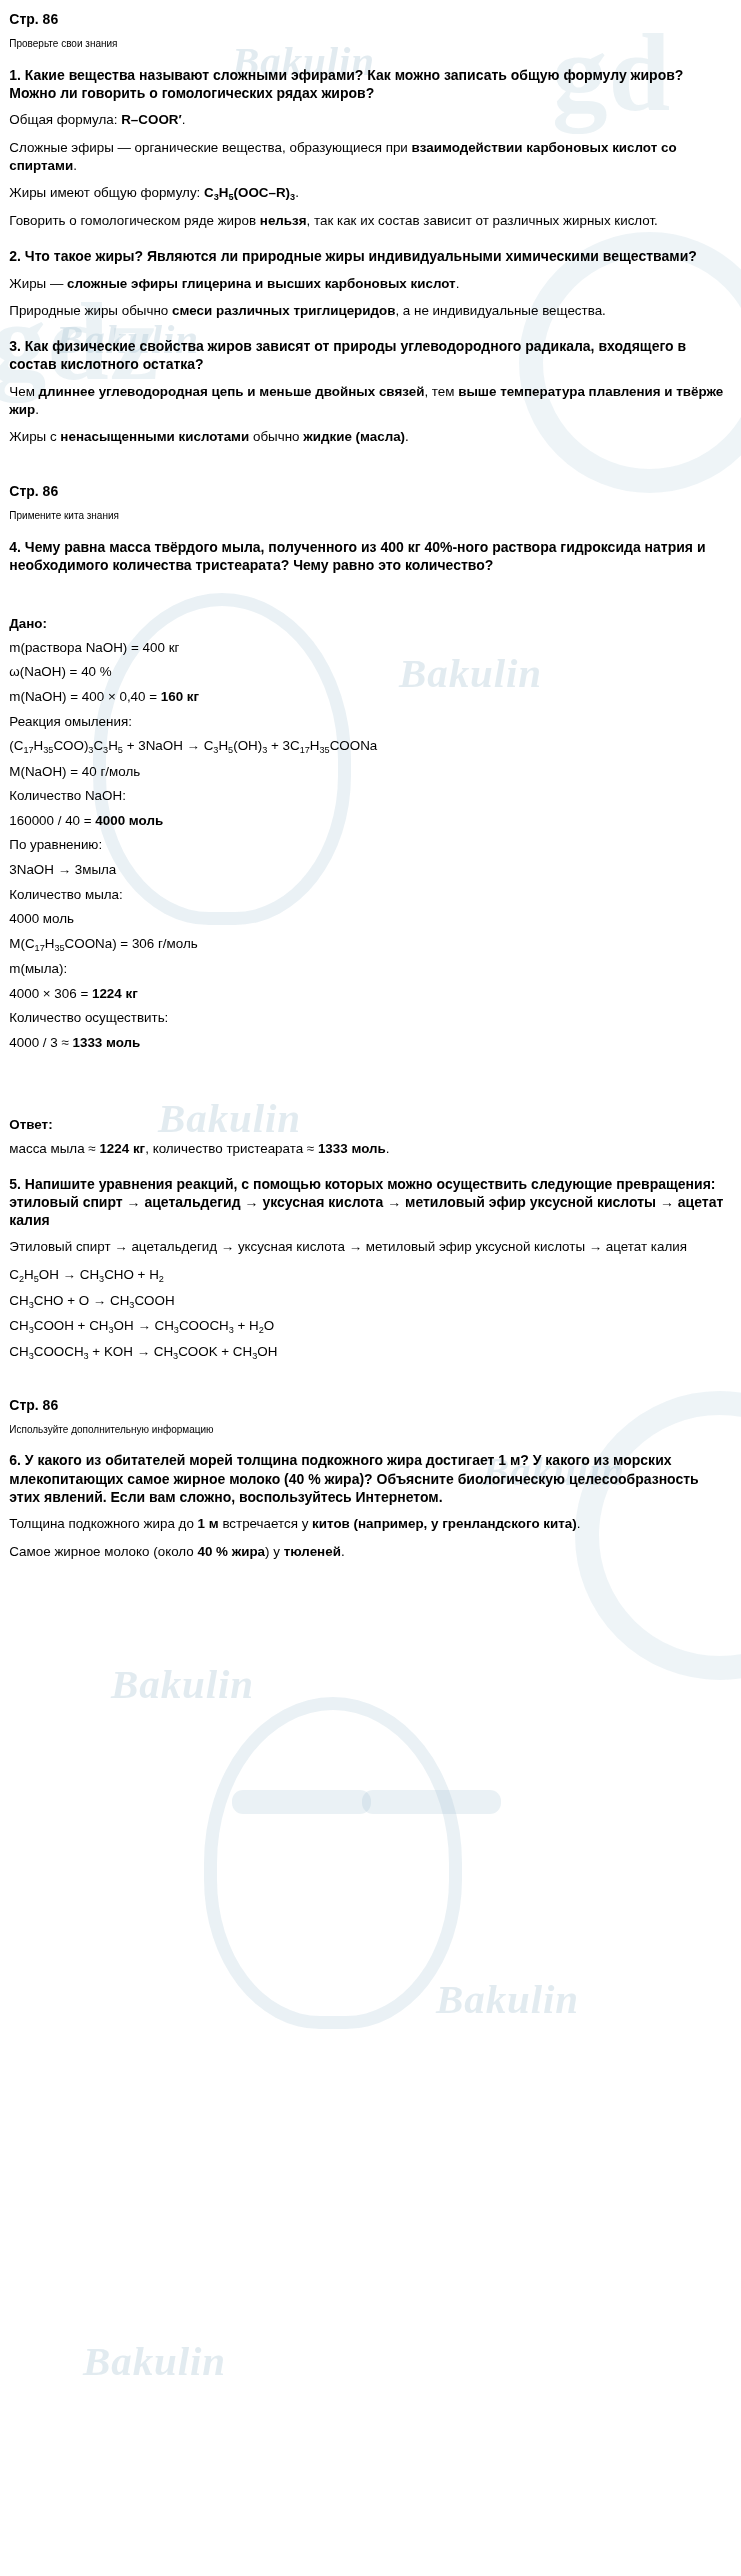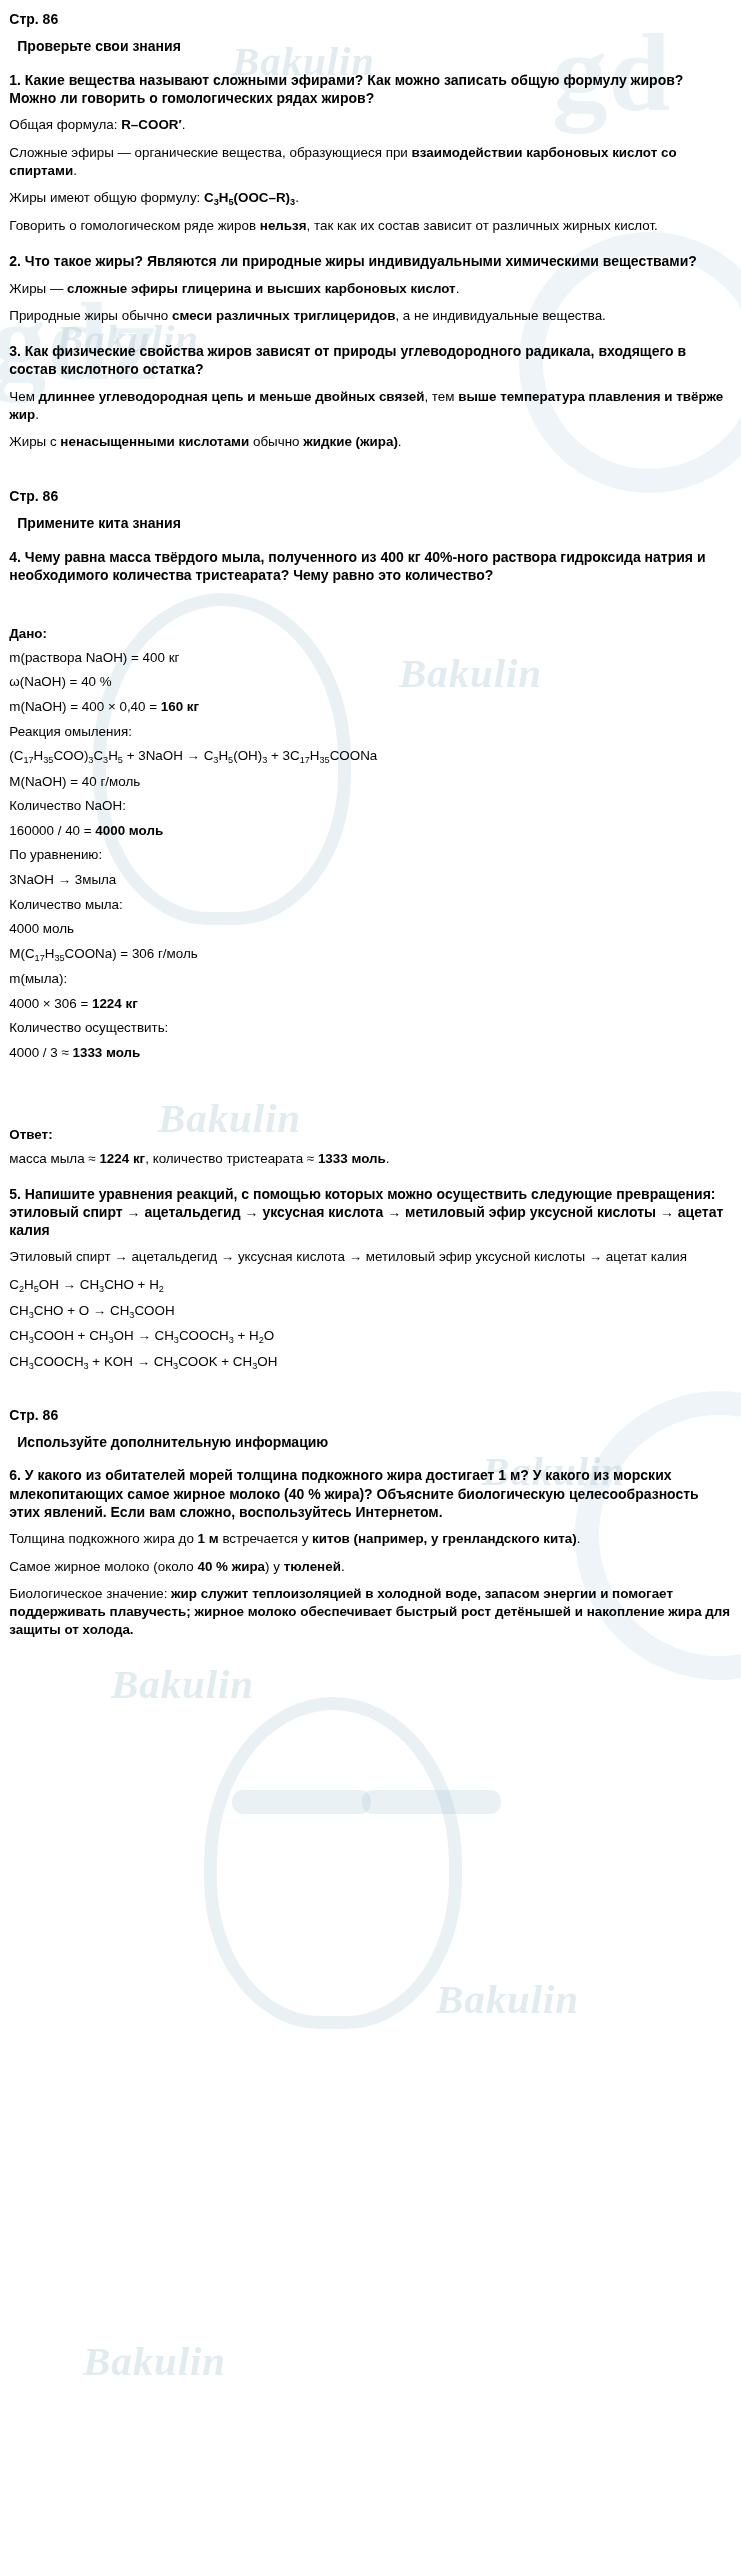--- a/index.html
+++ b/index.html
@@ -63,23 +63,23 @@
     z-index: 2;
     padding: 7.4px 9.3px 13px 9.3px;
     box-sizing: border-box;
   }
   .page-label {
     font-size: 14px;
     font-weight: bold;
     margin: 3.7px 0 11px 0;
   }
   .section-head {
-    font-size: 14px;
-    font-weight: bold;
-    margin: 0 0 13px 8px;
+    font-size: 10px;
+    font-weight: normal;
+    margin: 0 0 13px 0;
   }
   .q {
     font-size: 14px;
     font-weight: bold;
     line-height: 1.30;
     margin: 16.7px 0 9.3px 0;
   }
   .p {
     font-size: 13.4px;
     line-height: 1.35;
@@ -129,21 +129,21 @@
     <div class="p">Сложные эфиры — органические вещества, образующиеся при <b>взаимодействии карбоновых кислот со спиртами</b>.</div>
     <div class="p">Жиры имеют общую формулу: <b>C<sub>3</sub>H<sub>5</sub>(OOC–R)<sub>3</sub></b>.</div>
     <div class="p">Говорить о гомологическом ряде жиров <b>нельзя</b>, так как их состав зависит от различных жирных кислот.</div>
 
     <div class="q">2. Что такое жиры? Являются ли природные жиры индивидуальными химическими веществами?</div>
     <div class="p">Жиры — <b>сложные эфиры глицерина и высших карбоновых кислот</b>.</div>
     <div class="p">Природные жиры обычно <b>смеси различных триглицеридов</b>, а не индивидуальные вещества.</div>
 
     <div class="q">3. Как физические свойства жиров зависят от природы углеводородного радикала, входящего в состав кислотного остатка?</div>
     <div class="p">Чем <b>длиннее углеводородная цепь и меньше двойных связей</b>, тем <b>выше температура плавления и твёрже жир</b>.</div>
-    <div class="p">Жиры с <b>ненасыщенными кислотами</b> обычно <b>жидкие (жира)</b>.</div>
+    <div class="p">Жиры с <b>ненасыщенными кислотами</b> обычно <b>жидкие (масла)</b>.</div>
   </div>
 
   <div class="spacer-xl"></div>
 
   <div>
     <div class="page-label">Стр. 86</div>
     <div class="section-head">Примените кита знания</div>
 
     <div class="q">4. Чему равна масса твёрдого мыла, полученного из 400 кг 40%-ного раствора гидроксида натрия и необходимого количества тристеарата? Чему равно это количество?</div>
 
@@ -184,17 +184,16 @@
 
   <div class="spacer-xl"></div>
 
   <div>
     <div class="page-label">Стр. 86</div>
     <div class="section-head">Используйте дополнительную информацию</div>
 
     <div class="q">6. У какого из обитателей морей толщина подкожного жира достигает 1 м? У какого из морских млекопитающих самое жирное молоко (40 % жира)? Объясните биологическую целесообразность этих явлений. Если вам сложно, воспользуйтесь Интернетом.</div>
     <div class="p">Толщина подкожного жира до <b>1 м</b> встречается у <b>китов (например, у гренландского кита)</b>.</div>
     <div class="p">Самое жирное молоко (около <b>40 % жира</b>) у <b>тюленей</b>.</div>
-    <div class="p">Биологическое значение: <b>жир служит теплоизоляцией в холодной воде, запасом энергии и помогает поддерживать плавучесть; жирное молоко обеспечивает быстрый рост детёнышей и накопление жира для защиты от холода.</b></div>
   </div>
 
 </div>
 
 
 </body></html>

